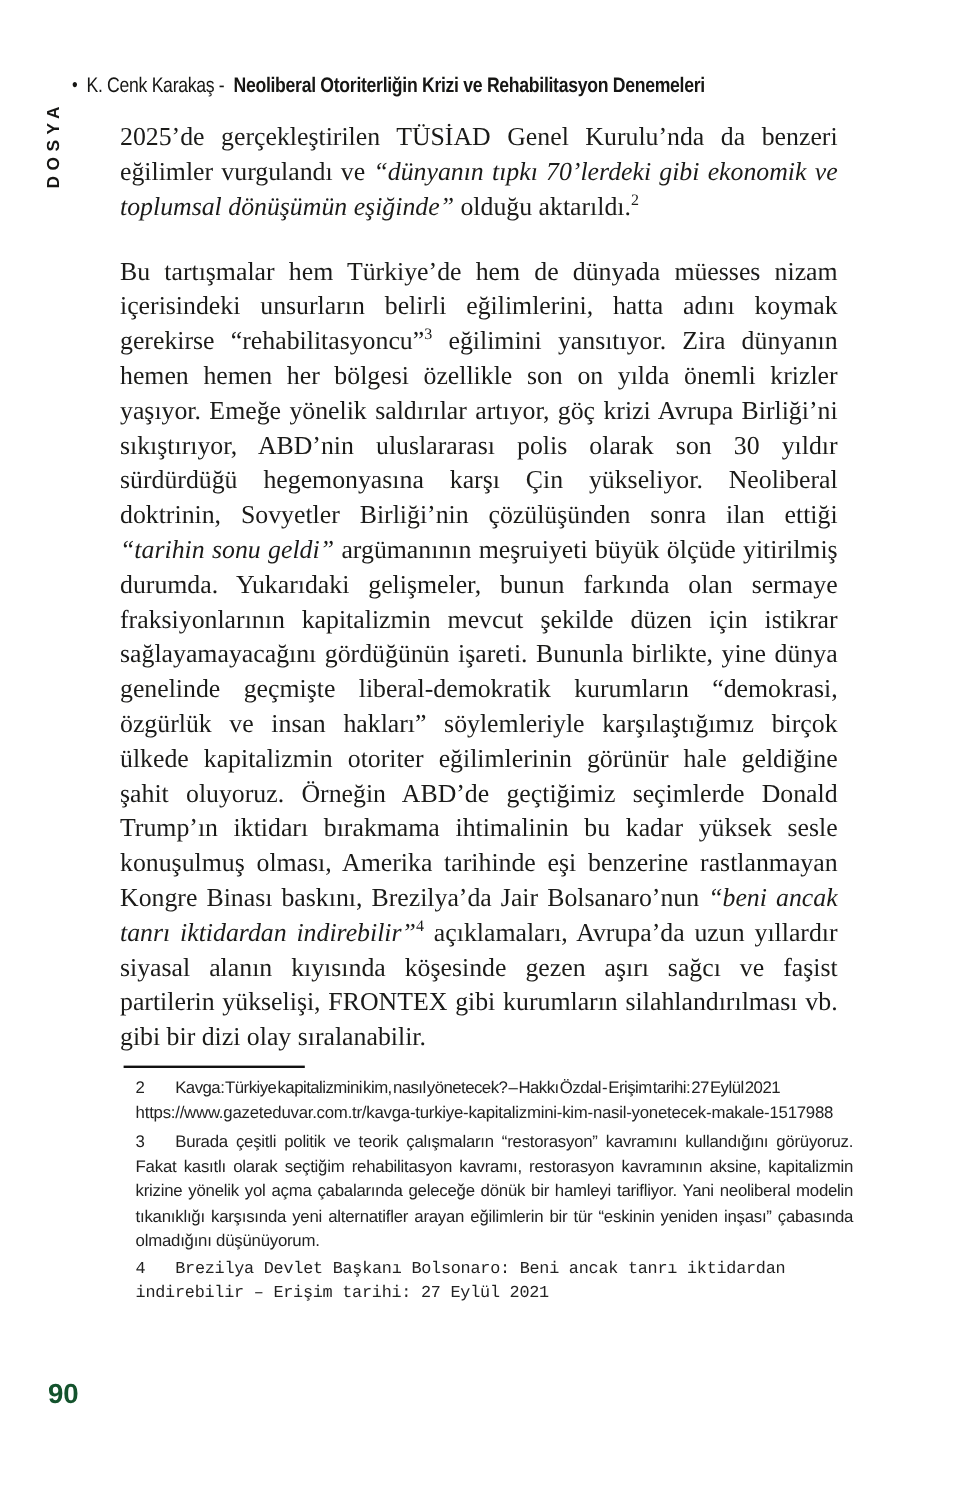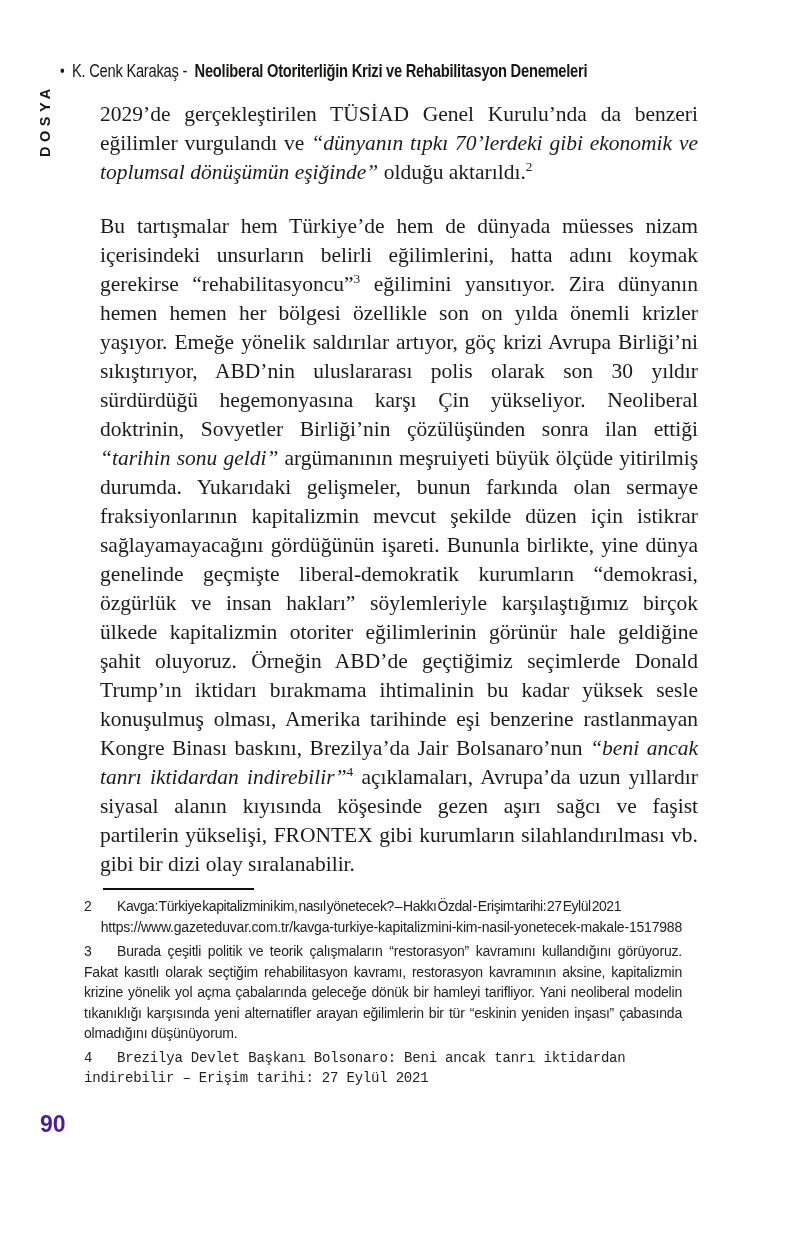--- a/index.html
+++ b/index.html
@@ -72,59 +72,59 @@
   .fn-rule {
     position: absolute;
     left: 103px; top: 888px;
     width: 151px; height: 0;
     border-top: 2px solid #111;
   }
 
   
   .footnotes {
     position: absolute;
-    left: 84px; top: 896px;
+    left: 113px; top: 896px;
     width: 598px;
     font-family: "Liberation Sans", sans-serif;
     font-size: 14px;
     line-height: 20.5px;
     letter-spacing: -0.2px;
     color: #222;
   }
   .footnote { margin: 0 0 4px 0; text-align: justify; }
   .footnote.ragged { text-align: left; font-family: Liberation Mono, monospace; }
   .fn-num { display: inline-block; width: 33px; }
   .fn-text.tight { letter-spacing: -0.45px; word-spacing: -2.5px; }
-  .fn-url { display: block; word-break: break-all; text-align: right; }
+  .fn-url { display: block; word-break: break-all; text-align: left; }
 
   
   .page-number {
     position: absolute;
-    left: 40px; top: 1111px;
+    left: 40px; top: 1148px;
     font-family: "Liberation Sans", sans-serif;
     font-weight: 700;
     font-size: 23px;
-    color: #4c1d95;
+    color: #14532d;
   }
 </style>
 </head>
 <body>
 
 <div class="page">
 
   <header class="page-header">
     <span class="bullet">•</span>
     <span class="author">K. Cenk Karakaş -</span>
     <span class="title">Neoliberal Otoriterliğin Krizi ve Rehabilitasyon Denemeleri</span>
   </header>
 
   <div class="dosya">DOSYA</div>
 
   <main class="body-col">
-    <p><span>2029’de gerçekleştirilen TÜSİAD Genel Kurulu’nda da benzeri eğilimler vurgulandı ve </span><span class="it">“dünyanın tıpkı 70’lerdeki gibi ekonomik ve toplumsal dönüşümün eşiğinde”</span><span> olduğu aktarıldı.</span><sup class="fnref">2</sup></p>
+    <p><span>2025’de gerçekleştirilen TÜSİAD Genel Kurulu’nda da benzeri eğilimler vurgulandı ve </span><span class="it">“dünyanın tıpkı 70’lerdeki gibi ekonomik ve toplumsal dönüşümün eşiğinde”</span><span> olduğu aktarıldı.</span><sup class="fnref">2</sup></p>
 
     <p><span>Bu tartışmalar hem Türkiye’de hem de dünyada müesses nizam içerisindeki unsurların belirli eğilimlerini, hatta adını koymak gerekirse “rehabilitasyoncu”</span><sup class="fnref">3</sup><span> eğilimini yansıtıyor. Zira dünyanın hemen hemen her bölgesi özellikle son on yılda önemli krizler yaşıyor. Emeğe yönelik saldırılar artıyor, göç krizi Avrupa Birliği’ni sıkıştırıyor, ABD’nin uluslararası polis olarak son 30 yıldır sürdürdüğü hegemonyasına karşı Çin yükseliyor. Neoliberal doktrinin, Sovyetler Birliği’nin çözülüşünden sonra ilan ettiği </span><span class="it">“tarihin sonu geldi”</span><span> argümanının meşruiyeti büyük ölçüde yitirilmiş durumda. Yukarıdaki gelişmeler, bunun farkında olan sermaye fraksiyonlarının kapitalizmin mevcut şekilde düzen için istikrar sağlayamayacağını gördüğünün işareti. Bununla birlikte, yine dünya genelinde geçmişte liberal-demokratik kurumların “demokrasi, özgürlük ve insan hakları” söylemleriyle karşılaştığımız birçok ülkede kapitalizmin otoriter eğilimlerinin görünür hale geldiğine şahit oluyoruz. Örneğin ABD’de geçtiğimiz seçimlerde Donald Trump’ın iktidarı bırakmama ihtimalinin bu kadar yüksek sesle konuşulmuş olması, Amerika tarihinde eşi benzerine rastlanmayan Kongre Binası baskını, Brezilya’da Jair Bolsanaro’nun </span><span class="it">“beni ancak tanrı iktidardan indirebilir”</span><sup class="fnref">4</sup><span> açıklamaları, Avrupa’da uzun yıllardır siyasal alanın kıyısında köşesinde gezen aşırı sağcı ve faşist partilerin yükselişi, FRONTEX gibi kurumların silahlandırılması vb. gibi bir dizi olay sıralanabilir.</span></p>
   </main>
 
   <div class="fn-rule"></div>
 
   <section class="footnotes">
     <div class="footnote">
       <span class="fn-num">2</span><span class="fn-text tight">Kavga: Türkiye kapitalizmini kim, nasıl yönetecek? – Hakkı Özdal - Erişim tarihi: 27 Eylül 2021</span>
       <span class="fn-url">https://www.gazeteduvar.com.tr/kavga-turkiye-kapitalizmini-kim-nasil-yonetecek-makale-1517988</span>

